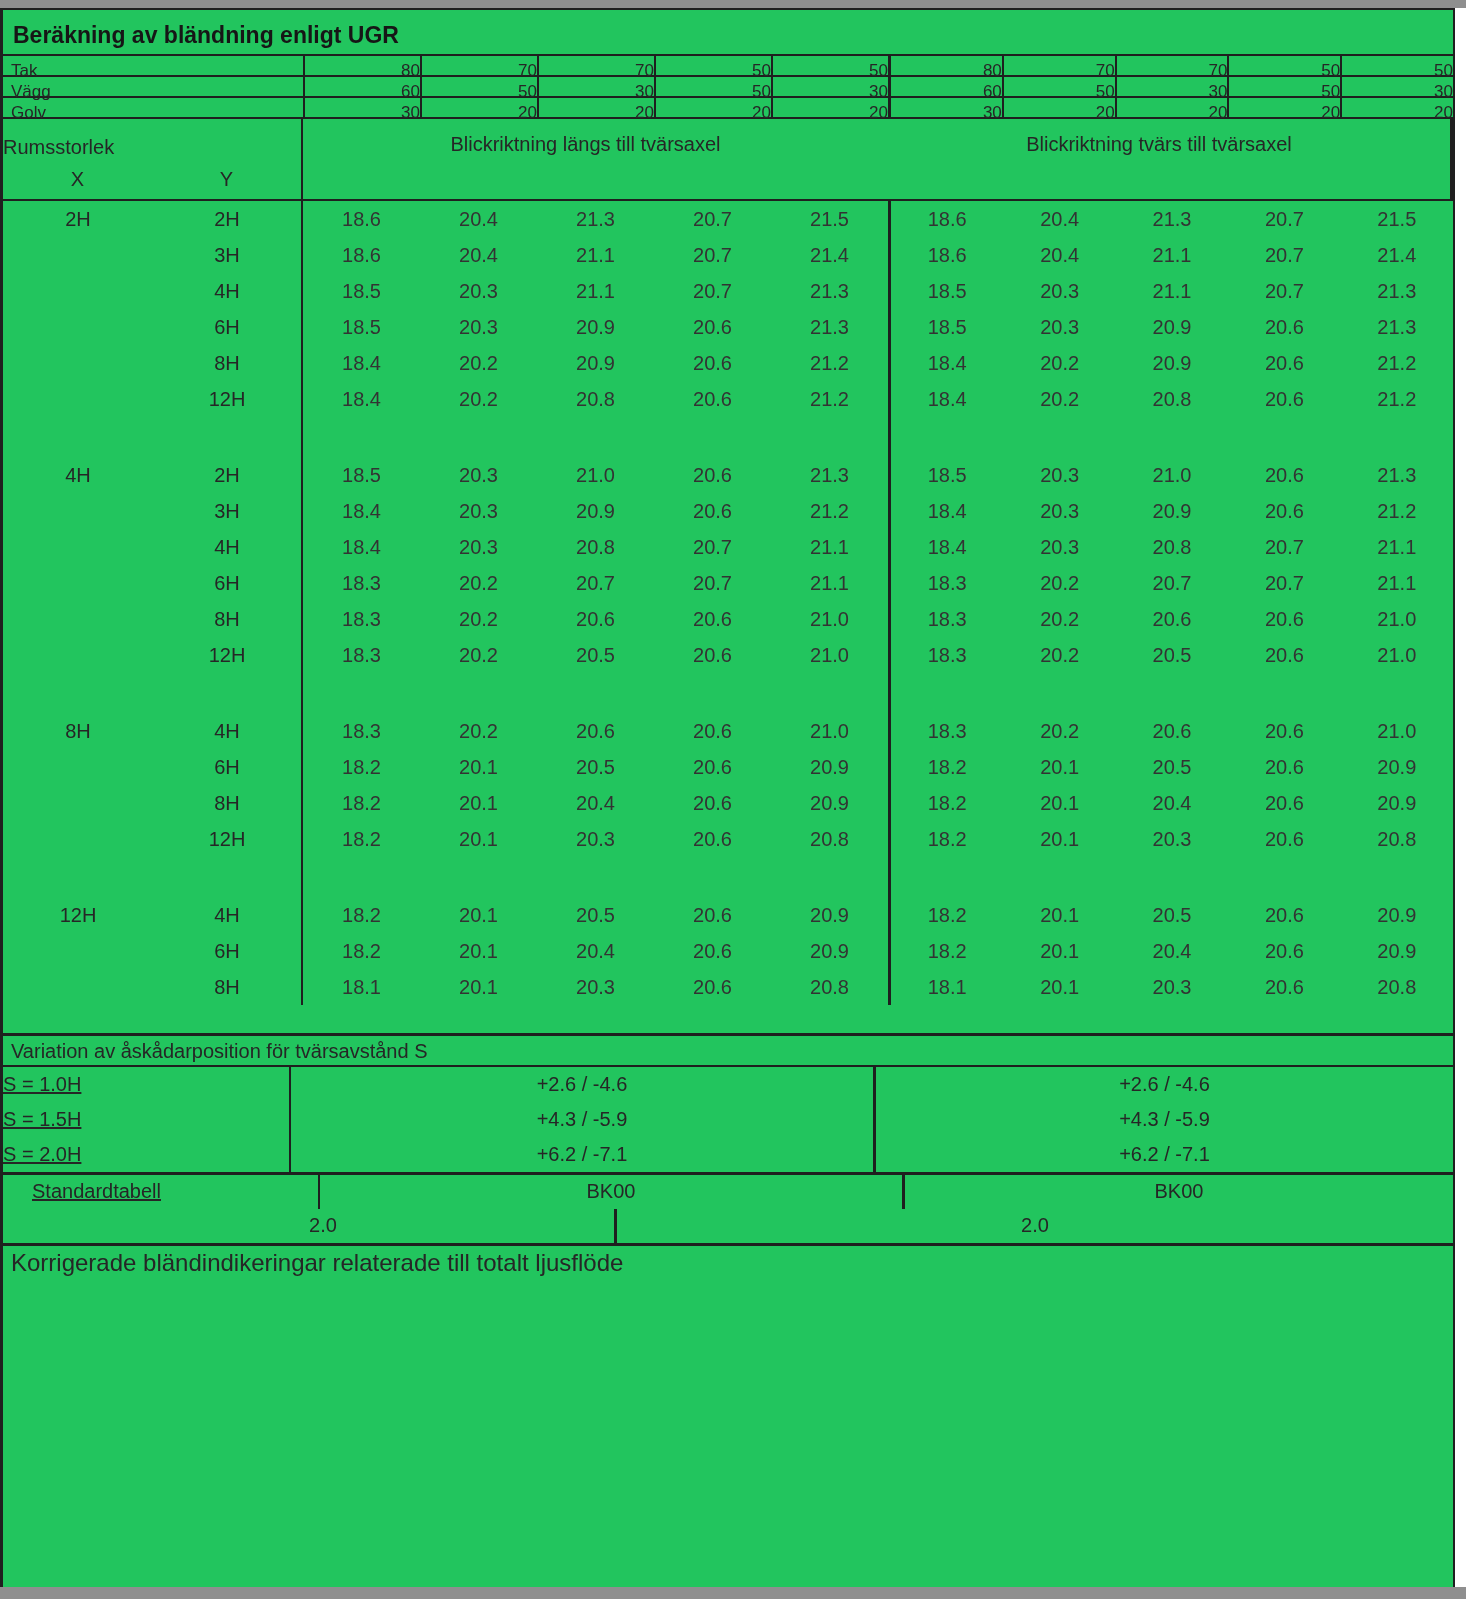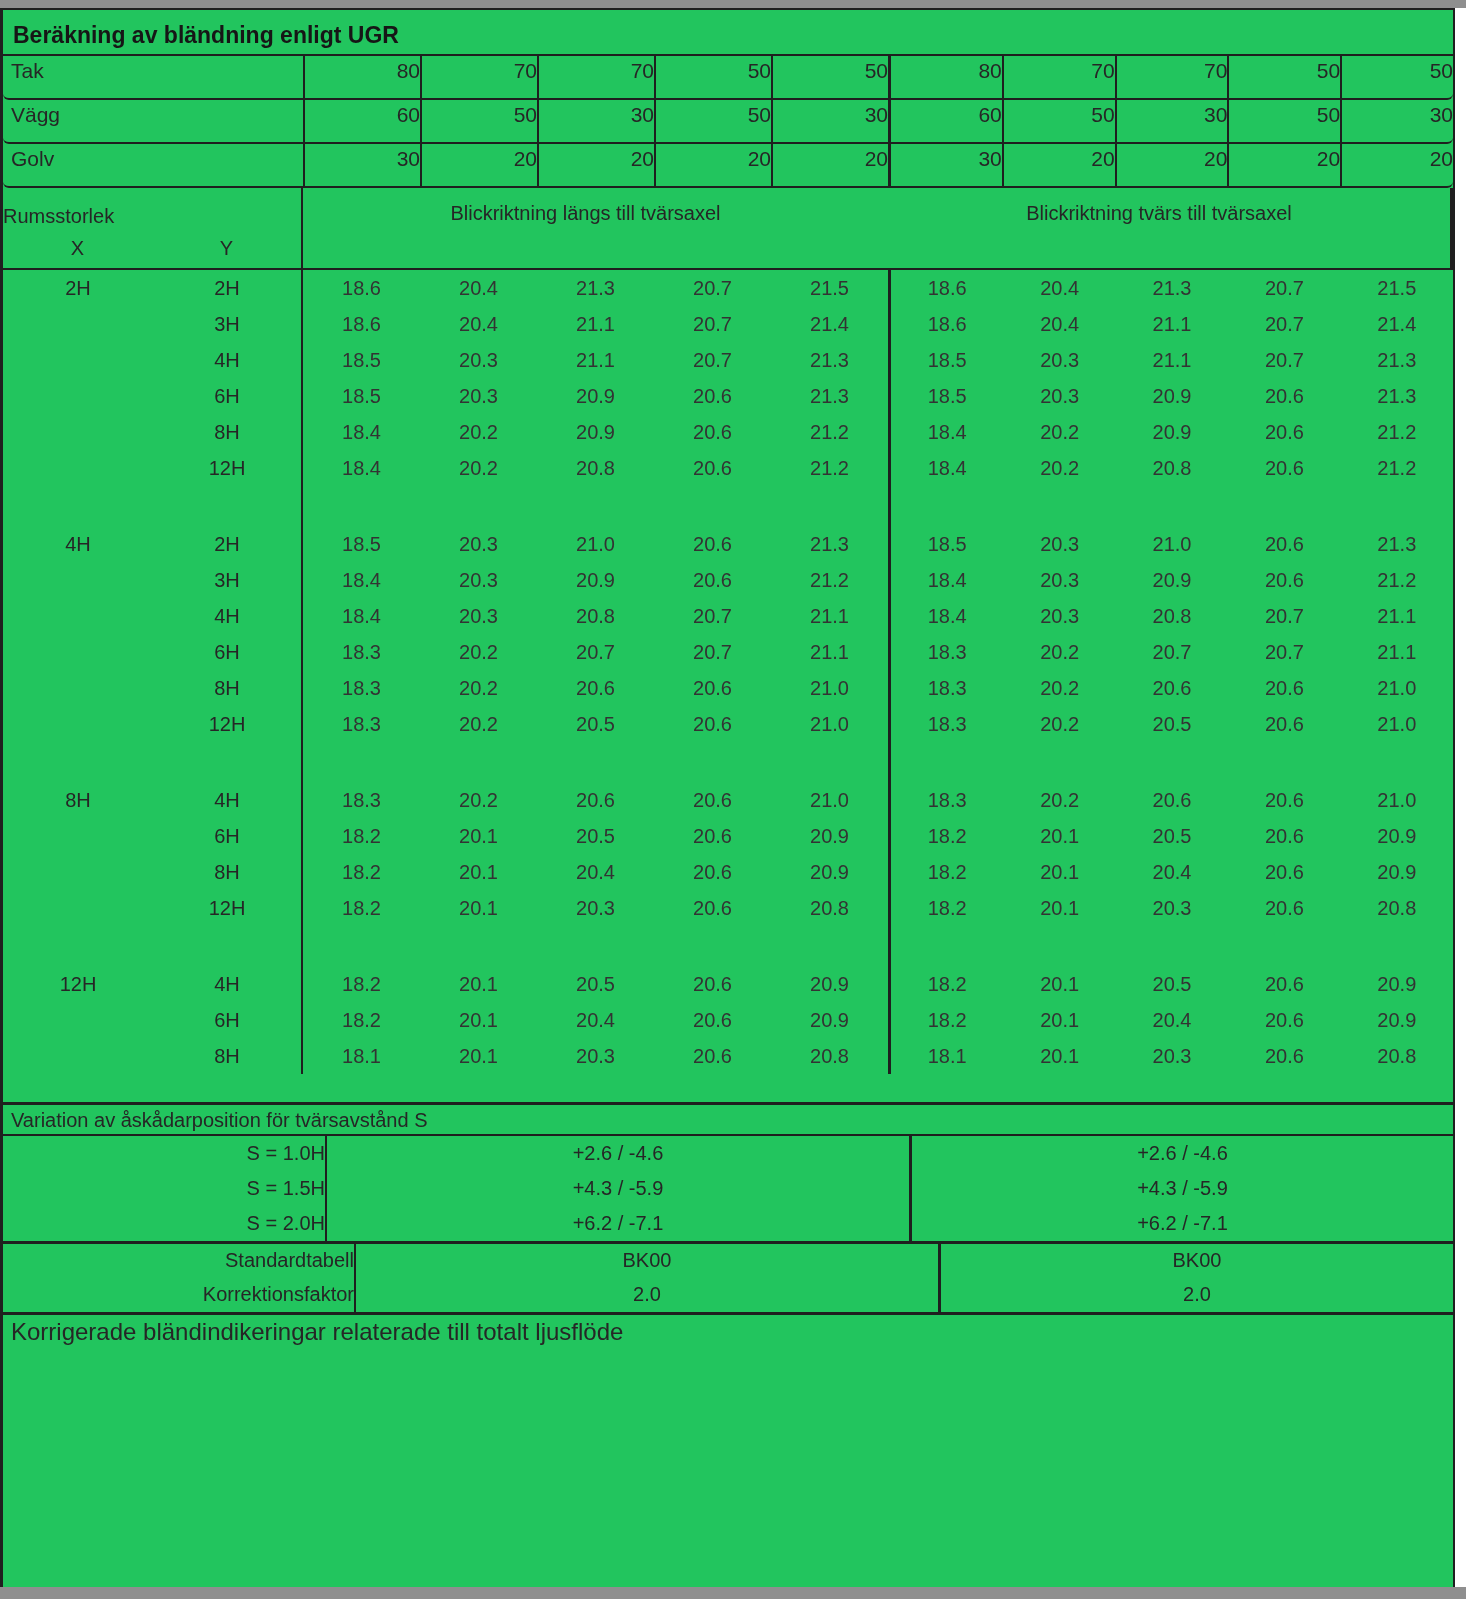--- a/index.html
+++ b/index.html
@@ -12,21 +12,21 @@
   .strip.bottom{ bottom:0; height:12px; }
 
   .ugr-table{ position:absolute; left:0; top:8px; width:1455px; height:1579px;
          background:#22c55e; border-left:3px solid var(--ln); border-right:2px solid var(--ln);
          border-top:2px solid var(--ln); display:flex; flex-direction:column; overflow:hidden; }
 
   .title-row{ height:46px; border-bottom:2px solid var(--ln); font-weight:bold;
          font-size:23px; line-height:50px; padding-left:10px; color:#161616; }
 
   
-  .srow{ display:flex; height:44px; line-height:30px; border-bottom:2px solid var(--ln); font-size:21px;border-radius:6px; }
+  .srow{ display:flex; height:21px; line-height:30px; border-bottom:2px solid var(--ln); font-size:17px; }
   .slabel{ width:300px; padding-left:8px; }
   .sval{ text-align:right; border-left:2px solid var(--ln); }
   .sval.Lw{ width:117px; }
   .sval.rw{ flex:1; }
   .sval.thick{ border-left-width:3px; }
 
   
   .header-row{ display:flex; height:82px; border-bottom:2px solid var(--ln); font-size:20px; }
   .hlabel{ width:300px; border-right:2px solid var(--ln); padding-top:10px; }
   .hl1{ text-align:left; height:36px; line-height:36px; }
@@ -43,21 +43,21 @@
   .ycell{ width:150px; text-align:center; color:#262626; border-right:2px solid var(--ln); }
   .vcell{ text-align:center; }
   .vcell.Lw{ width:117px; }
   .vcell.rw{ flex:1; }
   .vcell.thick{ border-left:3px solid var(--ln); }
 
   
   .var-heading{ height:34px; line-height:31px; border-top:3px solid var(--ln);
         border-bottom:2px solid var(--ln); padding-left:8px; font-size:20px;margin-top:28px; }
   .frow{ display:flex; height:35px; line-height:35px; font-size:20px; }
-  .frow .fl{ width:324px; text-align:right; border-right:2px solid var(--ln); }
+  .frow .fl{ width:288px; text-align:left; border-right:2px solid var(--ln);text-decoration:underline; }
   .frow .fc{ width:585px; text-align:center; border-right:3px solid var(--ln); }
   .frow .fa{ flex:1; text-align:center; }
   .s-section{ border-bottom:3px solid var(--ln); }
   .std-section{ border-bottom:3px solid var(--ln);padding-left:29px; }
   .std-section .frow{ height:34px; line-height:33px; }
   .foot-heading{ height:36px; line-height:34px; padding-left:8px; font-size:24px; }
   .empty{ flex:1; }
 </style>
 </head>
 <body>
@@ -453,21 +453,20 @@
       </div>
     </div>
 
     <div class="std-section">
       <div class="frow">
         <div class="fl">Standardtabell</div>
         <div class="fc">BK00</div>
         <div class="fa">BK00</div>
       </div>
       <div class="frow">
-        <div class="fl">Korrektionsfaktor</div>
         <div class="fc">2.0</div>
         <div class="fa">2.0</div>
       </div>
     </div>
 
     <div class="foot-heading">Korrigerade bländindikeringar relaterade till totalt ljusflöde</div>
     <div class="empty"></div>
   </div>
 
   <div class="strip bottom"></div>

